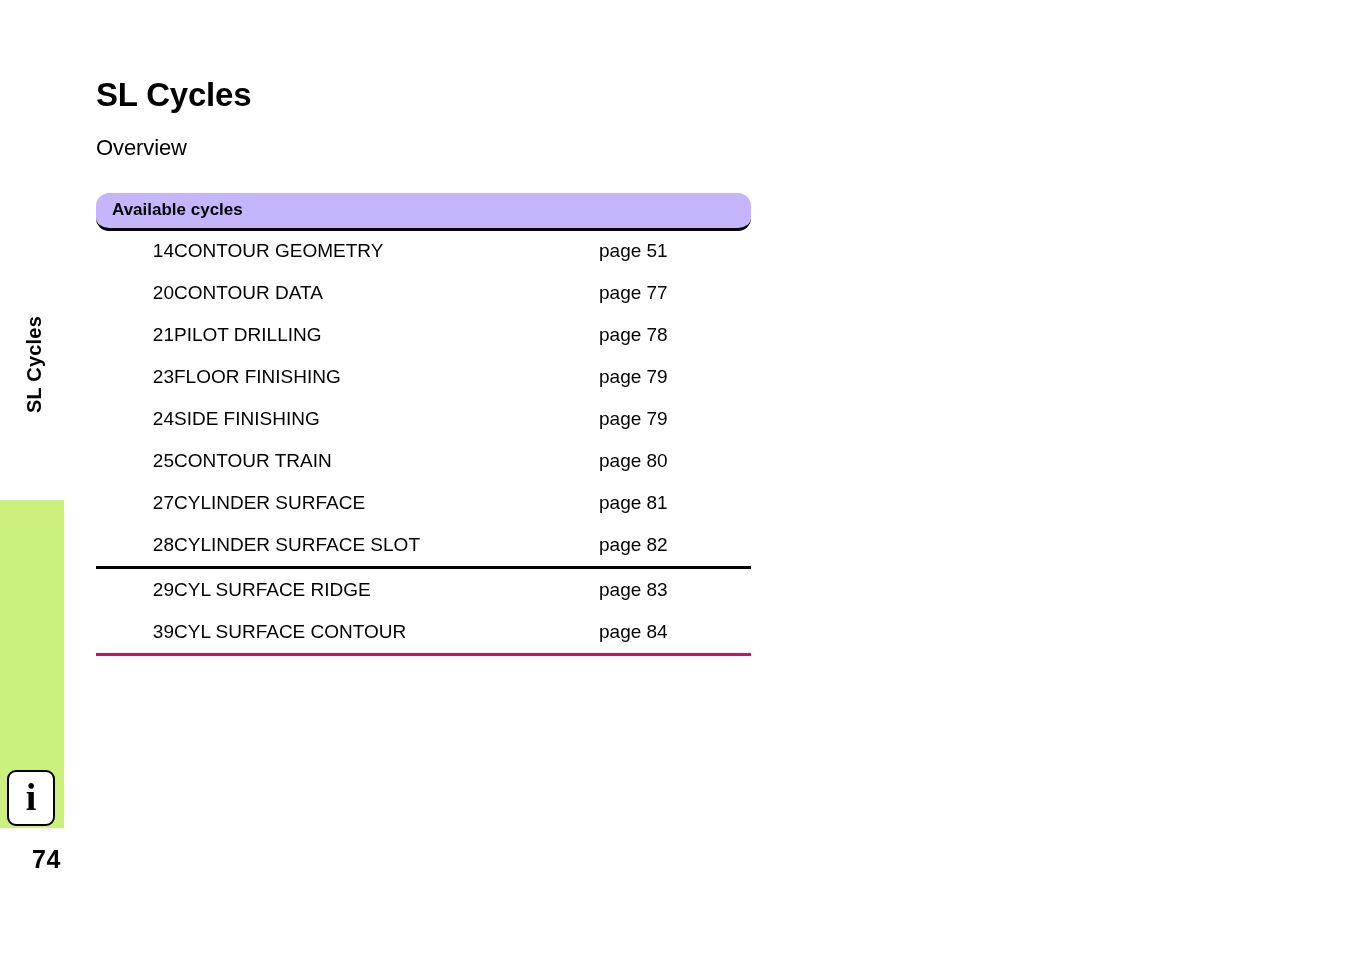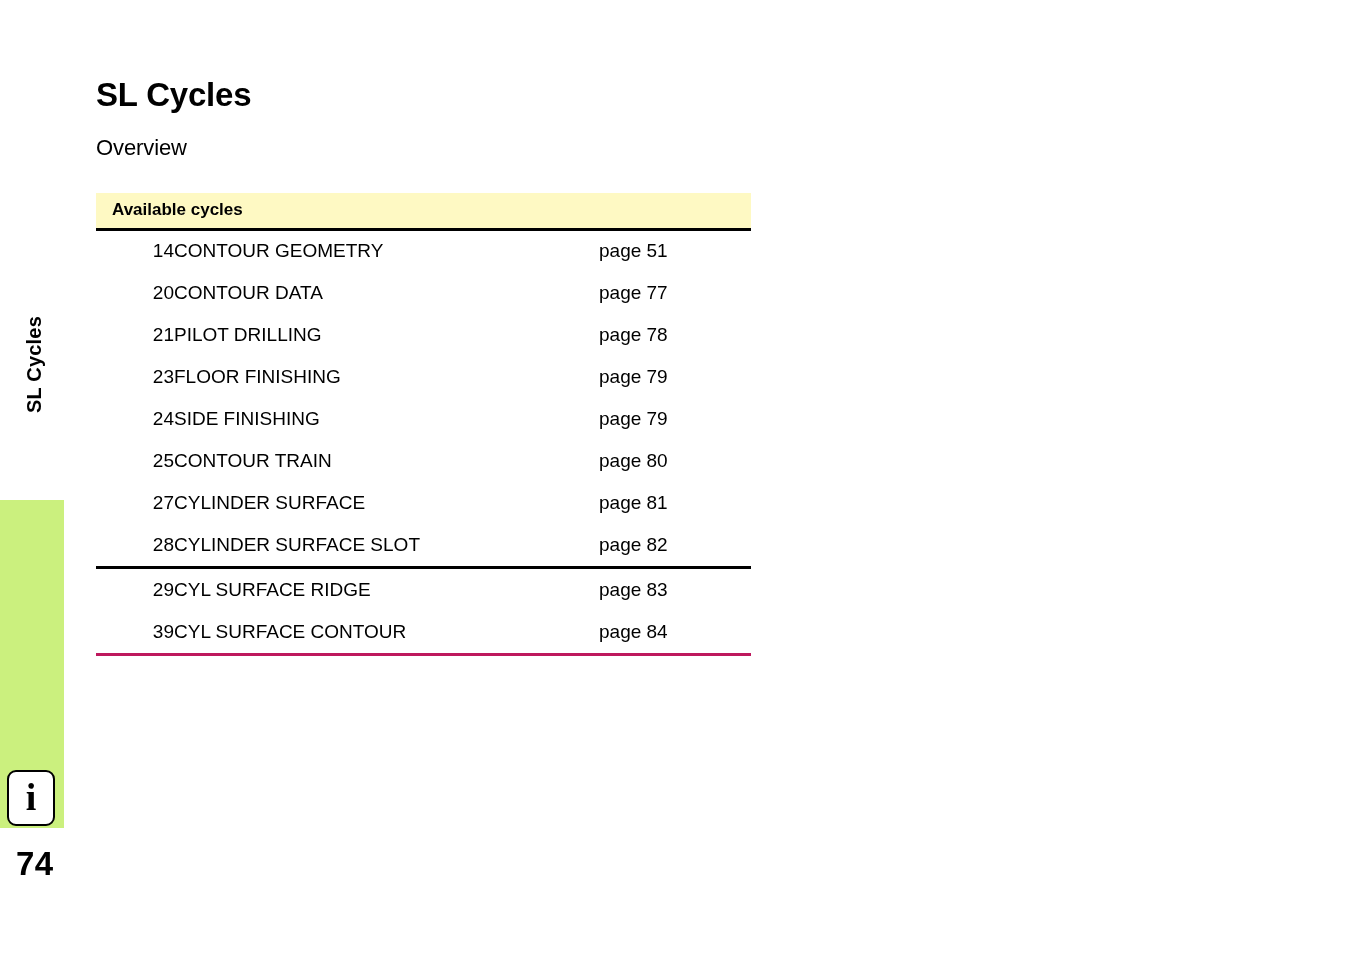--- a/index.html
+++ b/index.html
@@ -60,23 +60,23 @@
     transform: translateY(-52%);
     text-align: center;
     font-family: "Liberation Serif", serif;
     font-weight: bold;
     font-size: 38px;
     line-height: 1;
   }
 
   .folio {
     position: absolute;
-    left: 16px;
+    left: 32px;
     top: 845px;
-    font-size: 33px;
+    font-size: 25px;
     font-weight: bold;
     letter-spacing: 0.5px;
   }
 
   
   .content {
     position: absolute;
     left: 96px;
     top: 0;
     width: 655px;
@@ -148,21 +148,21 @@
 
 <div class="folio">74</div>
 
 <div class="content">
 
   <h1 class="chapter-title">SL Cycles</h1>
 
   <h2 class="section-title">Overview</h2>
 
   <table class="cycle-table">
-    <caption style="background: #fef9c3;">Available cycles</caption>
+    <caption style="background: #c4b5fd; border-radius: 13px;">Available cycles</caption>
     <tbody class="group-break">
         <tr>
           <td class="col-num">14</td>
           <td class="col-name">CONTOUR GEOMETRY</td>
           <td class="col-page">page 51</td>
         </tr>
         <tr>
           <td class="col-num">20</td>
           <td class="col-name">CONTOUR DATA</td>
           <td class="col-page">page 77</td>

